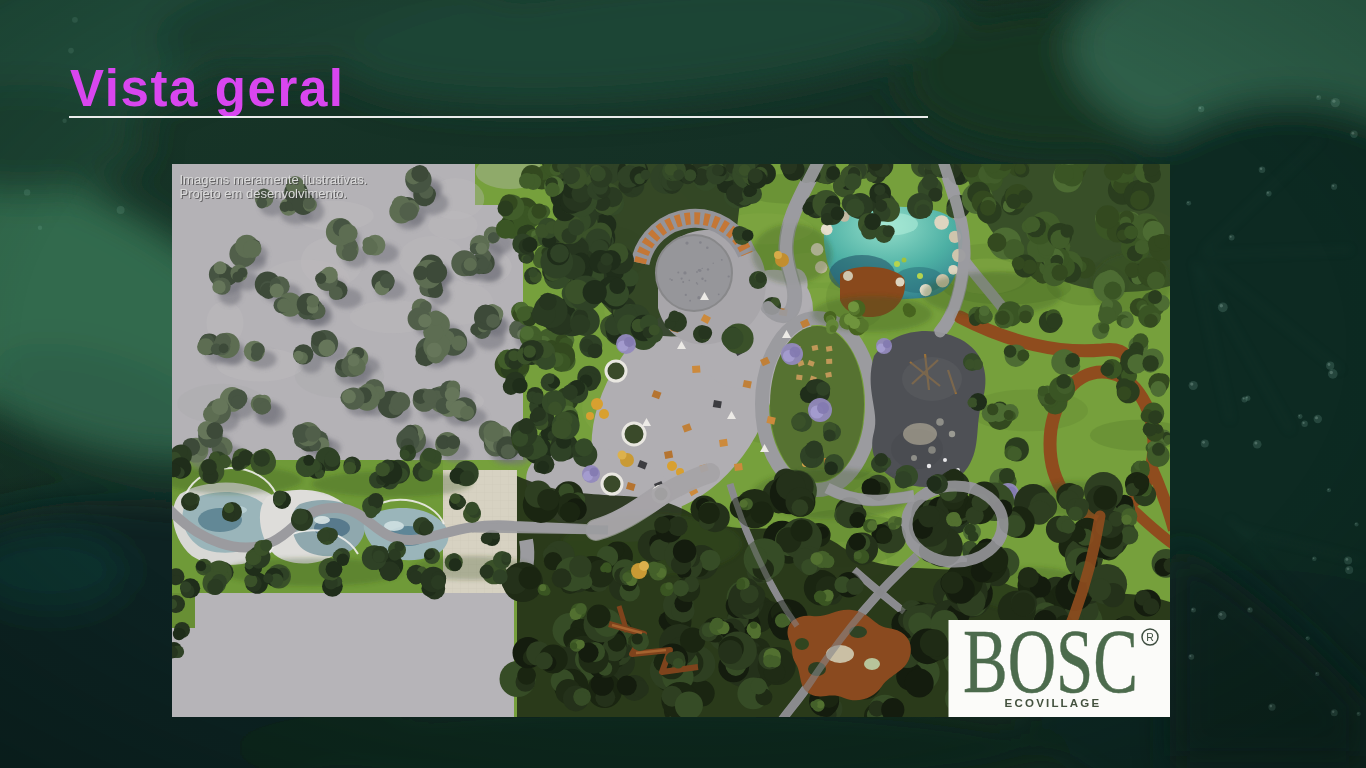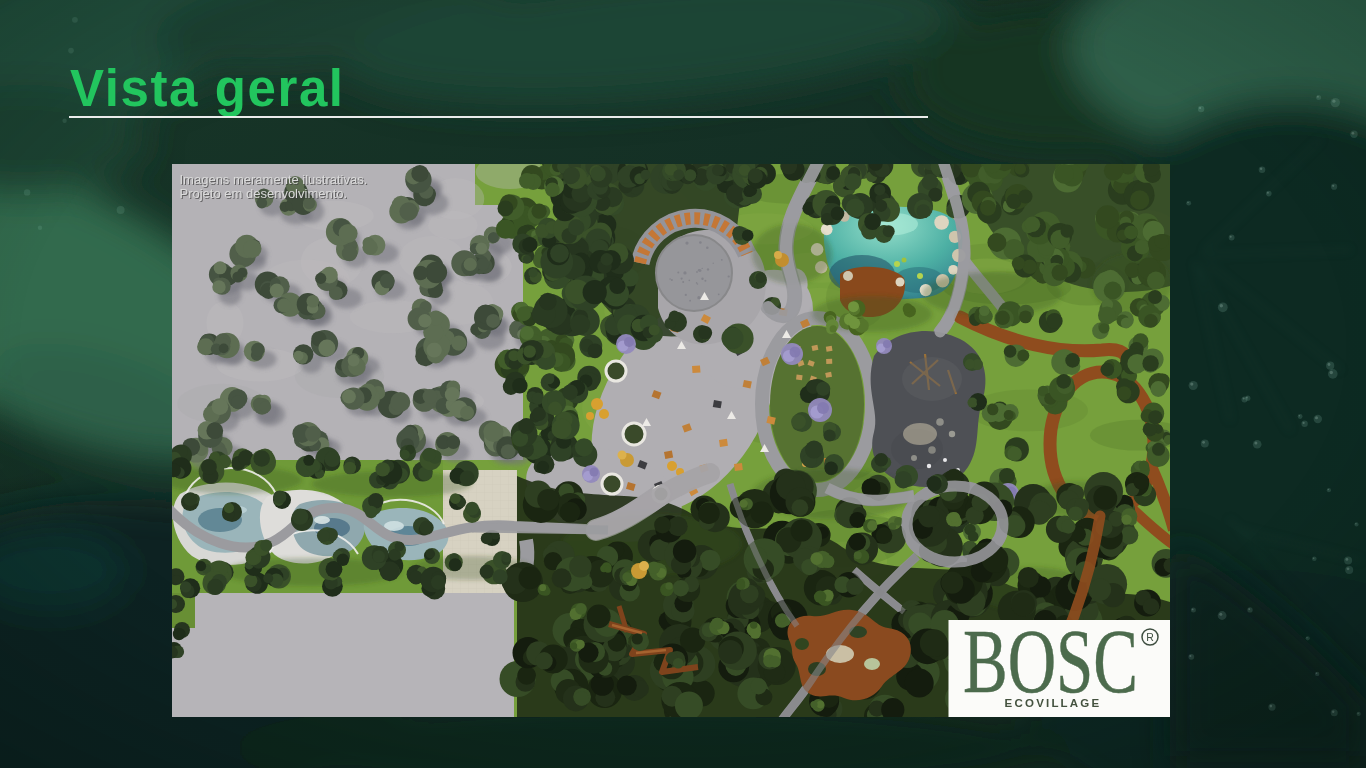--- a/index.html
+++ b/index.html
@@ -1,17 +1,17 @@
 <!DOCTYPE html>
 <html><head><meta charset="utf-8">
 <style>
 html,body{margin:0;padding:0;width:1366px;height:768px;overflow:hidden;background:#132c22;}
 #stage{position:absolute;inset:0;width:1366px;height:768px;}
 .bg{position:absolute;left:0;top:0;}
-.title{position:absolute;left:70px;top:59px;font-family:"Liberation Sans",sans-serif;font-weight:bold;font-size:51px;letter-spacing:1.6px;color:#22c55e;white-space:nowrap;}
+.title{position:absolute;left:70px;top:59px;font-family:"Liberation Sans",sans-serif;font-weight:bold;font-size:51px;letter-spacing:1.6px;color:#d946ef;white-space:nowrap;}
 .rule{position:absolute;left:69px;top:116px;width:859px;height:2px;background:#f5f5f5;opacity:.95;}
 .plan{position:absolute;left:172px;top:164px;width:826px;height:553px;}
 </style></head>
 <body>
 <div id="stage">
 
 <div class="bg"><svg width="1366" height="768" viewBox="0 0 1366 768">
 <defs>
 <linearGradient id="bgbase" x1="0" y1="0" x2="1" y2="1">
 <stop offset="0" stop-color="#183628"></stop>

